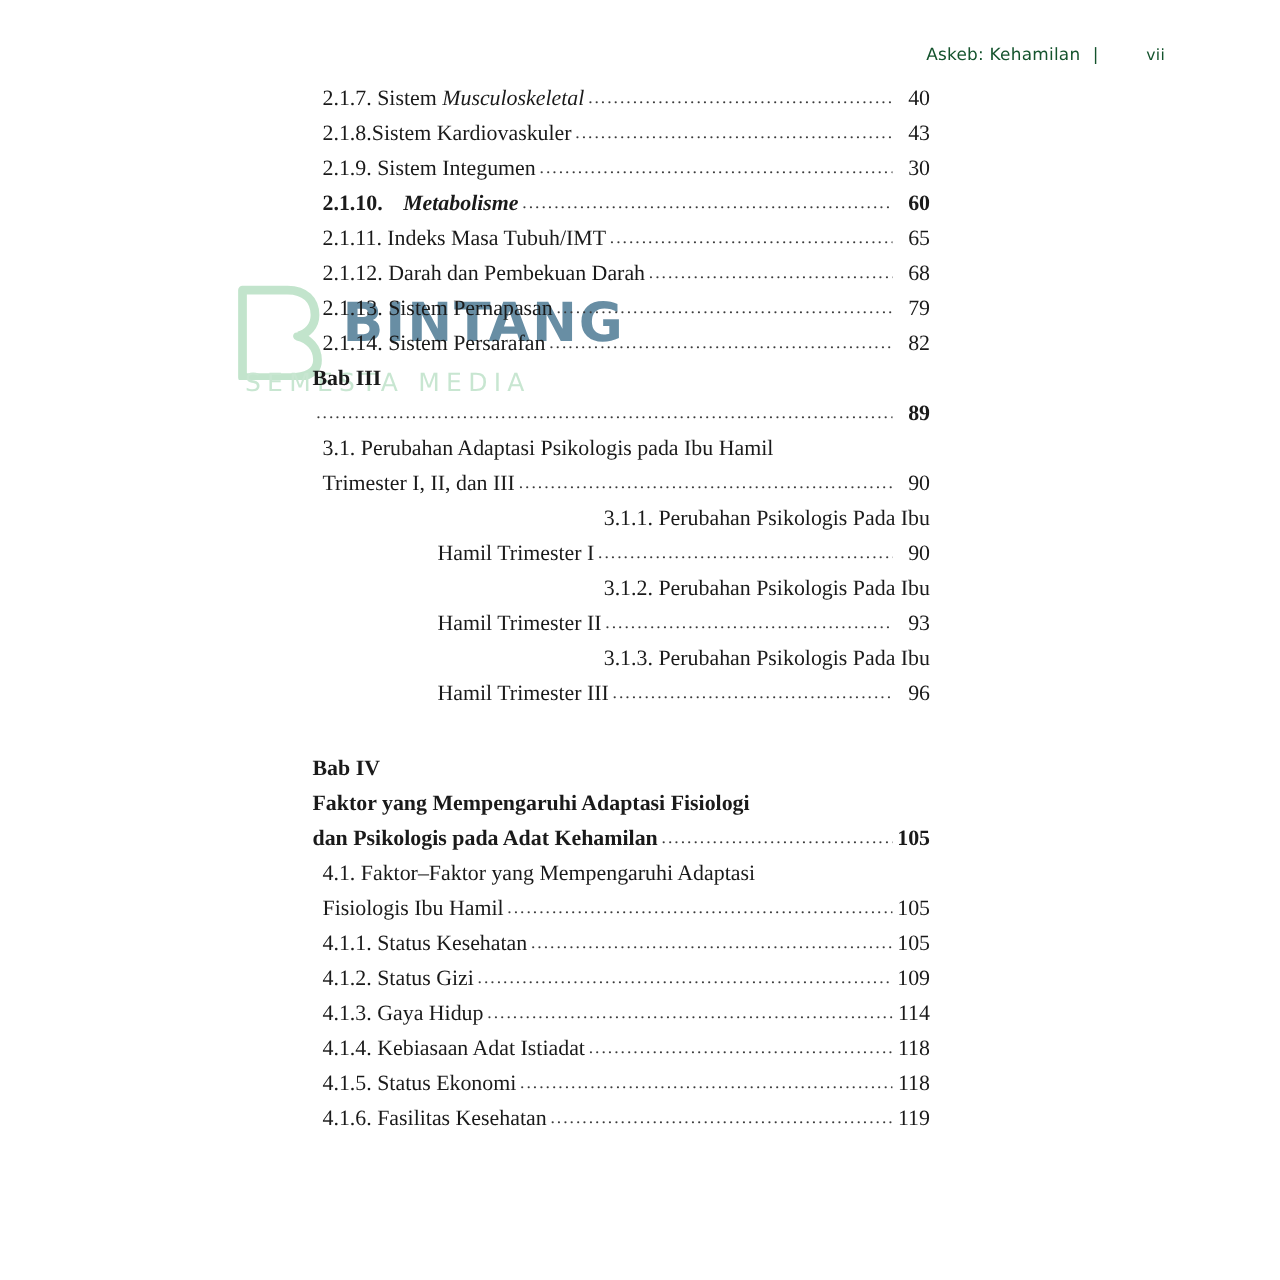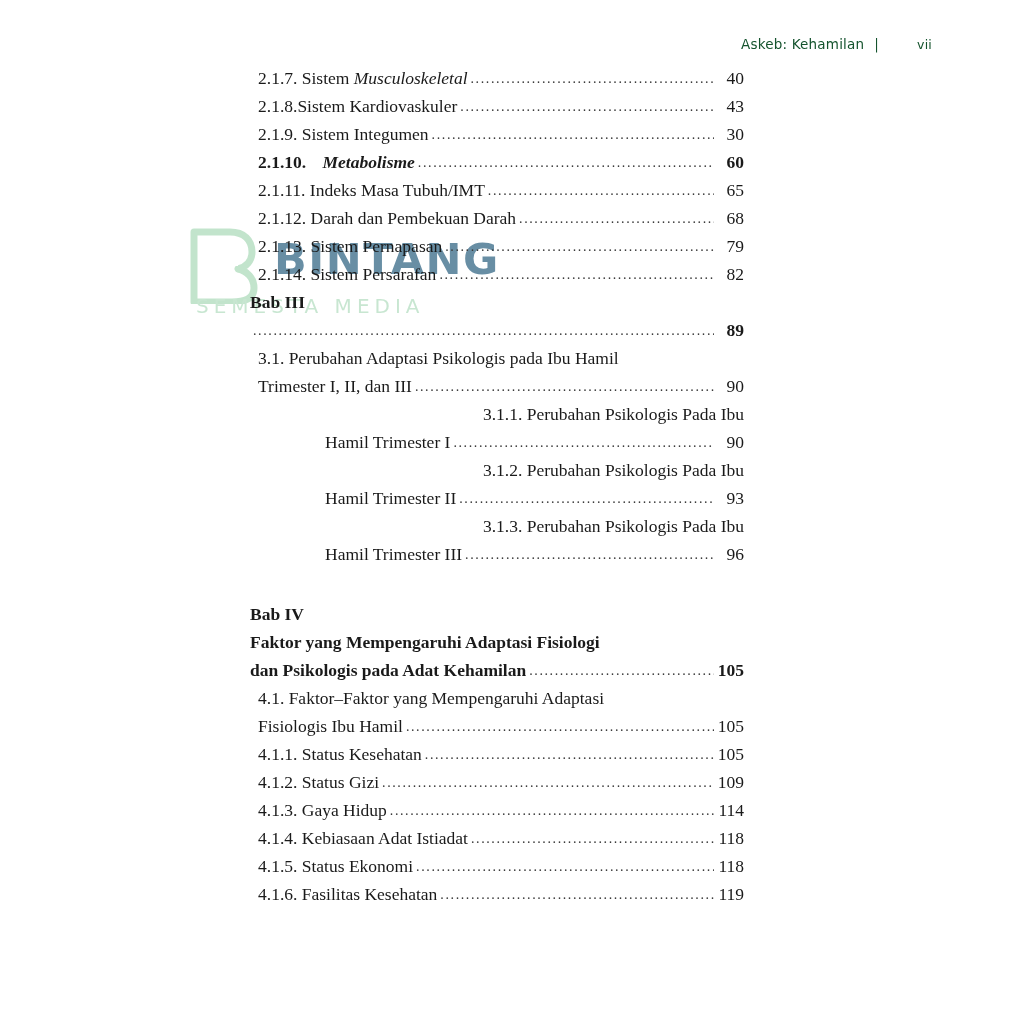--- a/index.html
+++ b/index.html
@@ -105,21 +105,21 @@
   }
   .row .pg {
     flex: 0 0 auto;
     text-align: right;
     min-width: 30px;
   }
 
   .indent-0 { margin-left: 0; }
   .indent-1 { margin-left: 8px; }
   .indent-2 { margin-left: 56px; text-align: right; }
-  .indent-3 { margin-left: 75px; }
+  .indent-3 { margin-left: 100px; }
 
   .bold { font-weight: bold; }
   .ital { font-style: italic; }
   .bold-ital { font-weight: bold; font-style: italic; margin-left: 12px; }
 
   .plain {
     font-size: 17.5px;
     line-height: 1.0;
     margin-bottom: 10.5px;
     white-space: nowrap;

